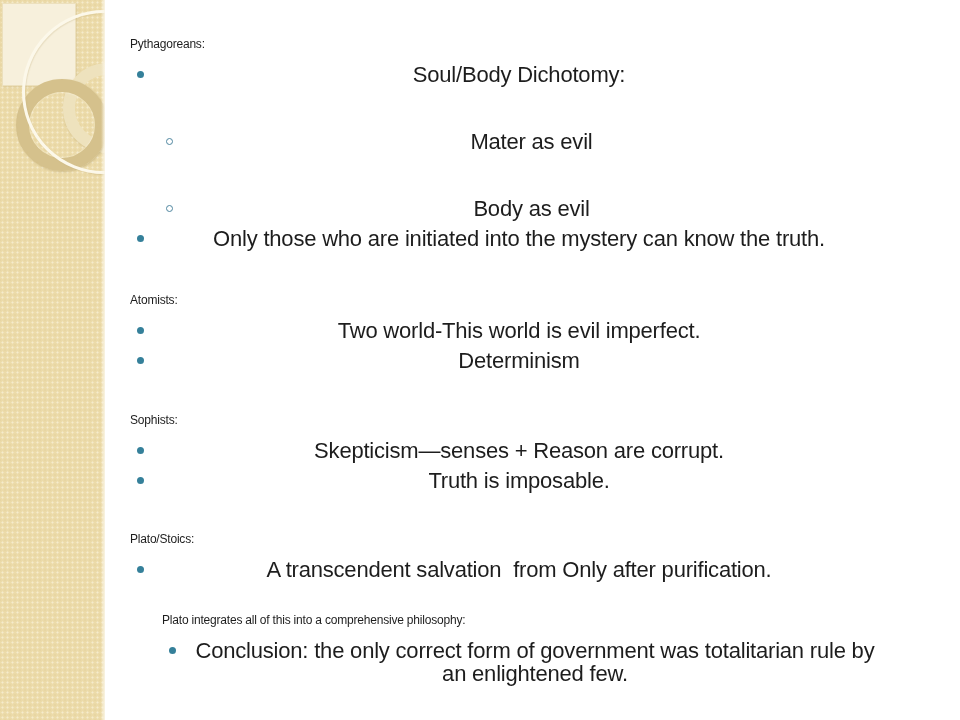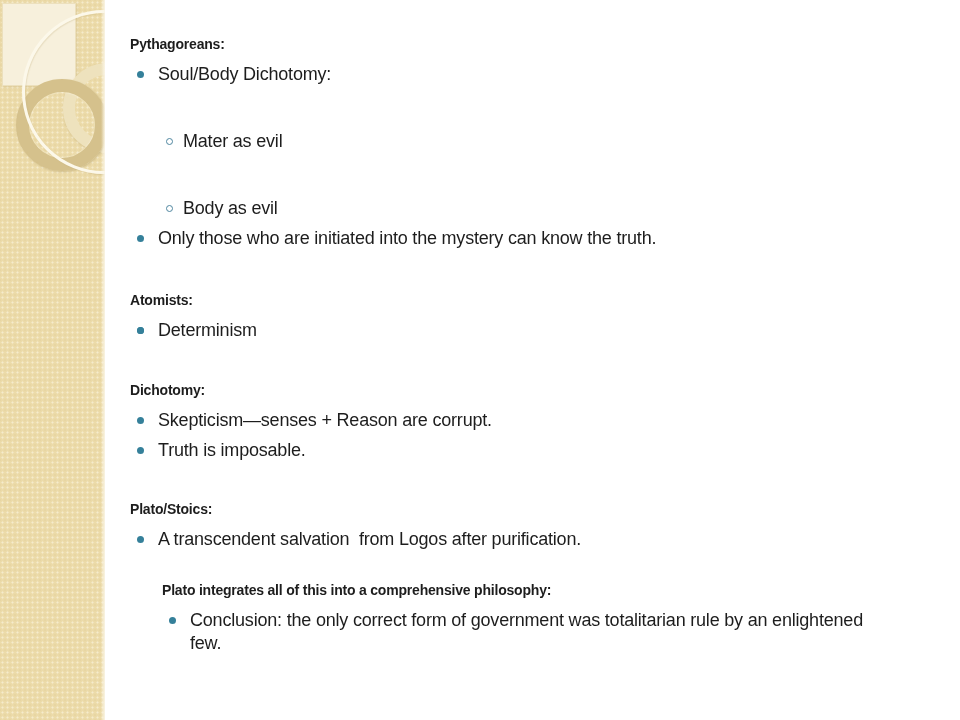--- a/index.html
+++ b/index.html
@@ -45,26 +45,27 @@
     border-radius:50%;border:3px solid var(--circle-outline,#fcf8ea);
     box-shadow:1px 1px 1px rgba(190,170,120,.35), inset 1px 1px 1px rgba(190,170,120,.25);
     background:transparent;
   }
   
   .content{
     position:absolute;left:105px;top:0;width:855px;height:720px;
     padding:33px 80px 0 25px;box-sizing:border-box;
   }
   .heading{
-    margin:0 0 7px 0;font-size:14px;font-weight:bold;line-height:23px;
+    margin:0 0 7px 0;font-size:12px;font-weight:normal;line-height:23px;
     letter-spacing:-0.2px;
   }
   .item{
-    position:relative;margin:0 0 7px 0;font-size:18px;line-height:23px;
+    position:relative;margin:0 0 7px 0;font-size:22px;line-height:23px;
     letter-spacing:-0.2px;
+    text-align:center;
   }
   .item .txt{white-space:pre-wrap;}
   .l1{padding-left:28px;}
   .l2{padding-left:53px;margin-top:44px;}
   .dot{
     position:absolute;left:7px;top:8px;width:7px;height:7px;border-radius:50%;
     background:var(--accent-bullet,#35809a);
   }
   .oring{
     position:absolute;left:36px;top:8px;width:5px;height:5px;border-radius:50%;
@@ -104,44 +105,45 @@
       <div class="item l1">
         <span class="dot"></span>
         <span class="txt">Only those who are initiated into the mystery can know the truth.</span>
       </div>
     </section>
 
     <section class="sec mt39">
       <h2 class="heading">Atomists:</h2>
       <div class="item l1">
         <span class="dot"></span>
+        <span class="txt">Two world-This world is evil imperfect.</span>
       </div>
       <div class="item l1">
         <span class="dot"></span>
         <span class="txt">Determinism</span>
       </div>
     </section>
 
     <section class="sec mt37">
-      <h2 class="heading">Dichotomy:</h2>
+      <h2 class="heading">Sophists:</h2>
       <div class="item l1">
         <span class="dot"></span>
         <span class="txt">Skepticism—senses + Reason are corrupt.</span>
       </div>
       <div class="item l1">
         <span class="dot"></span>
         <span class="txt">Truth is imposable.</span>
       </div>
     </section>
 
     <section class="sec mt36">
       <h2 class="heading">Plato/Stoics:</h2>
       <div class="item l1">
         <span class="dot"></span>
-        <span class="txt">A transcendent salvation  from Logos after purification.</span>
+        <span class="txt">A transcendent salvation  from Only after purification.</span>
       </div>
     </section>
 
     <section class="sec mt28">
       <h2 class="heading">Plato integrates all of this into a comprehensive philosophy:</h2>
       <div class="item l1">
         <span class="dot"></span>
         <span class="txt">Conclusion: the only correct form of government was totalitarian rule by an enlightened few.</span>
       </div>
     </section>

